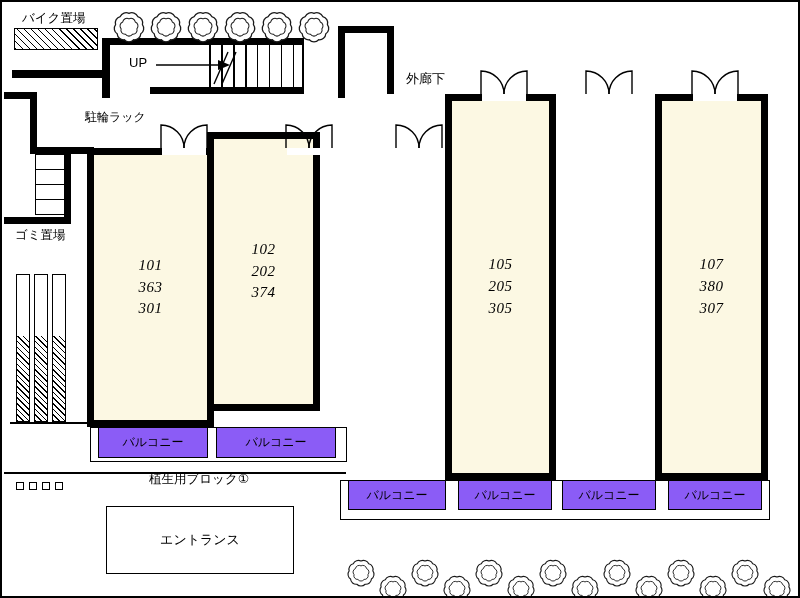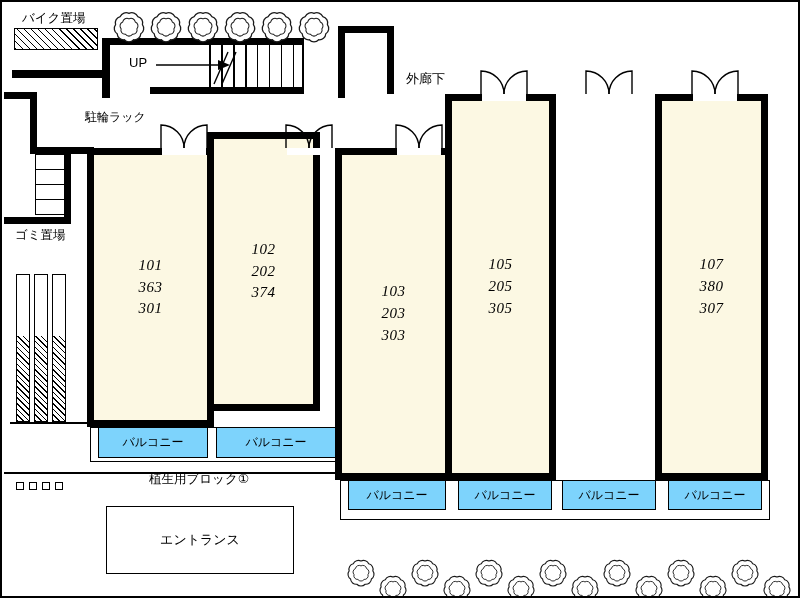--- a/index.html
+++ b/index.html
@@ -2,21 +2,21 @@
 <html style="--room-fill: #FCF8E3; --wall: #000000; --background: #FFFFFF;"><head>
 <meta charset="utf-8">
 <style>
   *{margin:0;padding:0;box-sizing:border-box}
   body{background:#fff;font-family:"Liberation Sans","DejaVu Sans",sans-serif;color:#000}
   .plan{position:relative;width:800px;height:598px;border:2px solid #000;background:var(--background,#fff);overflow:hidden}
   .wall{position:absolute;background:var(--wall,#000)}
   .thin{position:absolute;border:1.5px solid #000;background:transparent}
   .room{position:absolute;border:7px solid var(--wall,#000);background:var(--room-fill,#FCF8E3);display:flex;align-items:center;justify-content:center}
   .unit-numbers{font-family:"Liberation Serif","DejaVu Serif",serif;font-style:italic;font-size:15px;line-height:1.45;text-align:center;letter-spacing:.5px}
-  .balcony{position:absolute;border:1.5px solid #000;background:#7dd3fc;display:flex;align-items:center;justify-content:center}
+  .balcony{position:absolute;border:1.5px solid #000;background:#8b5cf6;display:flex;align-items:center;justify-content:center}
   .balcony span{font-size:12px}
   .label{position:absolute;font-size:12px;white-space:nowrap}
   .fs13{font-size:13px}
   .hatch{background-image:repeating-linear-gradient(45deg,#000 0,#000 1px,transparent 1px,transparent 5px)}
   .bike-rect{position:absolute;border:1.5px solid #000;left:12px;top:26px;width:84px;height:22px}
   .strip{position:absolute;border:1px solid #000;width:14px;top:272px;height:148px;background:#fff}
   .strip i{position:absolute;left:0;right:0;bottom:0;height:58%;display:block;background-image:repeating-linear-gradient(45deg,#000 0,#000 1px,transparent 1px,transparent 4px)}
   .steps{position:absolute;left:33px;top:151px;width:34px;height:62px;border:1.5px solid #000;background-image:repeating-linear-gradient(0deg,transparent 0,transparent 14px,#000 14px,#000 15px)}
   .sq{position:absolute;width:8px;height:8px;border:1px solid #000;background:#fff}
   .loading{position:absolute;left:104px;top:504px;width:188px;height:68px;border:1.5px solid #000;display:flex;align-items:center;justify-content:center}
@@ -67,27 +67,20 @@
       <div>301</div>
     </div>
   </div>
   <div class="room" style="left:205px;top:130px;width:113px;height:279px">
     <div class="unit-numbers">
       <div>102</div>
       <div>202</div>
       <div>374</div>
     </div>
   </div>
-  <div class="room" style="left:333px;top:146px;width:117px;height:332px">
-    <div class="unit-numbers">
-      <div>103</div>
-      <div>203</div>
-      <div>303</div>
-    </div>
-  </div>
   <div class="room" style="left:443px;top:92px;width:111px;height:386px">
     <div class="unit-numbers">
       <div>105</div>
       <div>205</div>
       <div>305</div>
     </div>
   </div>
   <div class="room" style="left:653px;top:92px;width:113px;height:386px">
     <div class="unit-numbers">
       <div>107</div>

